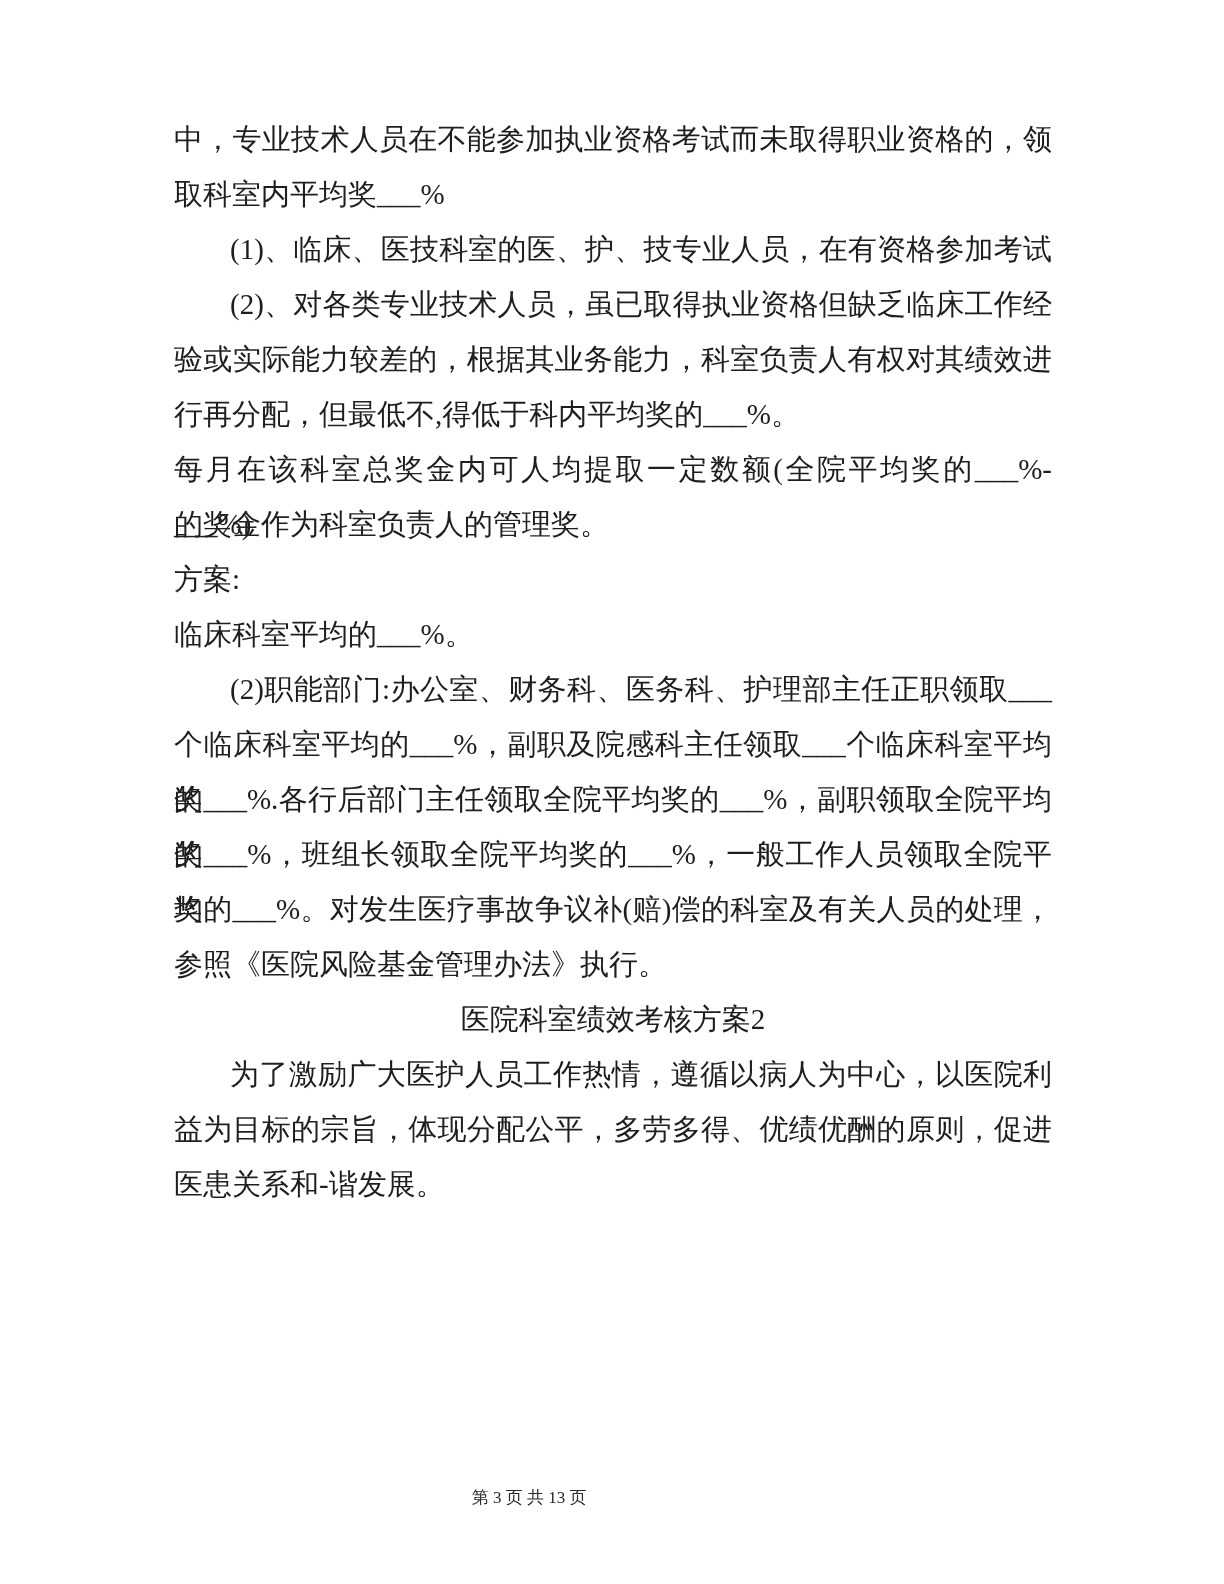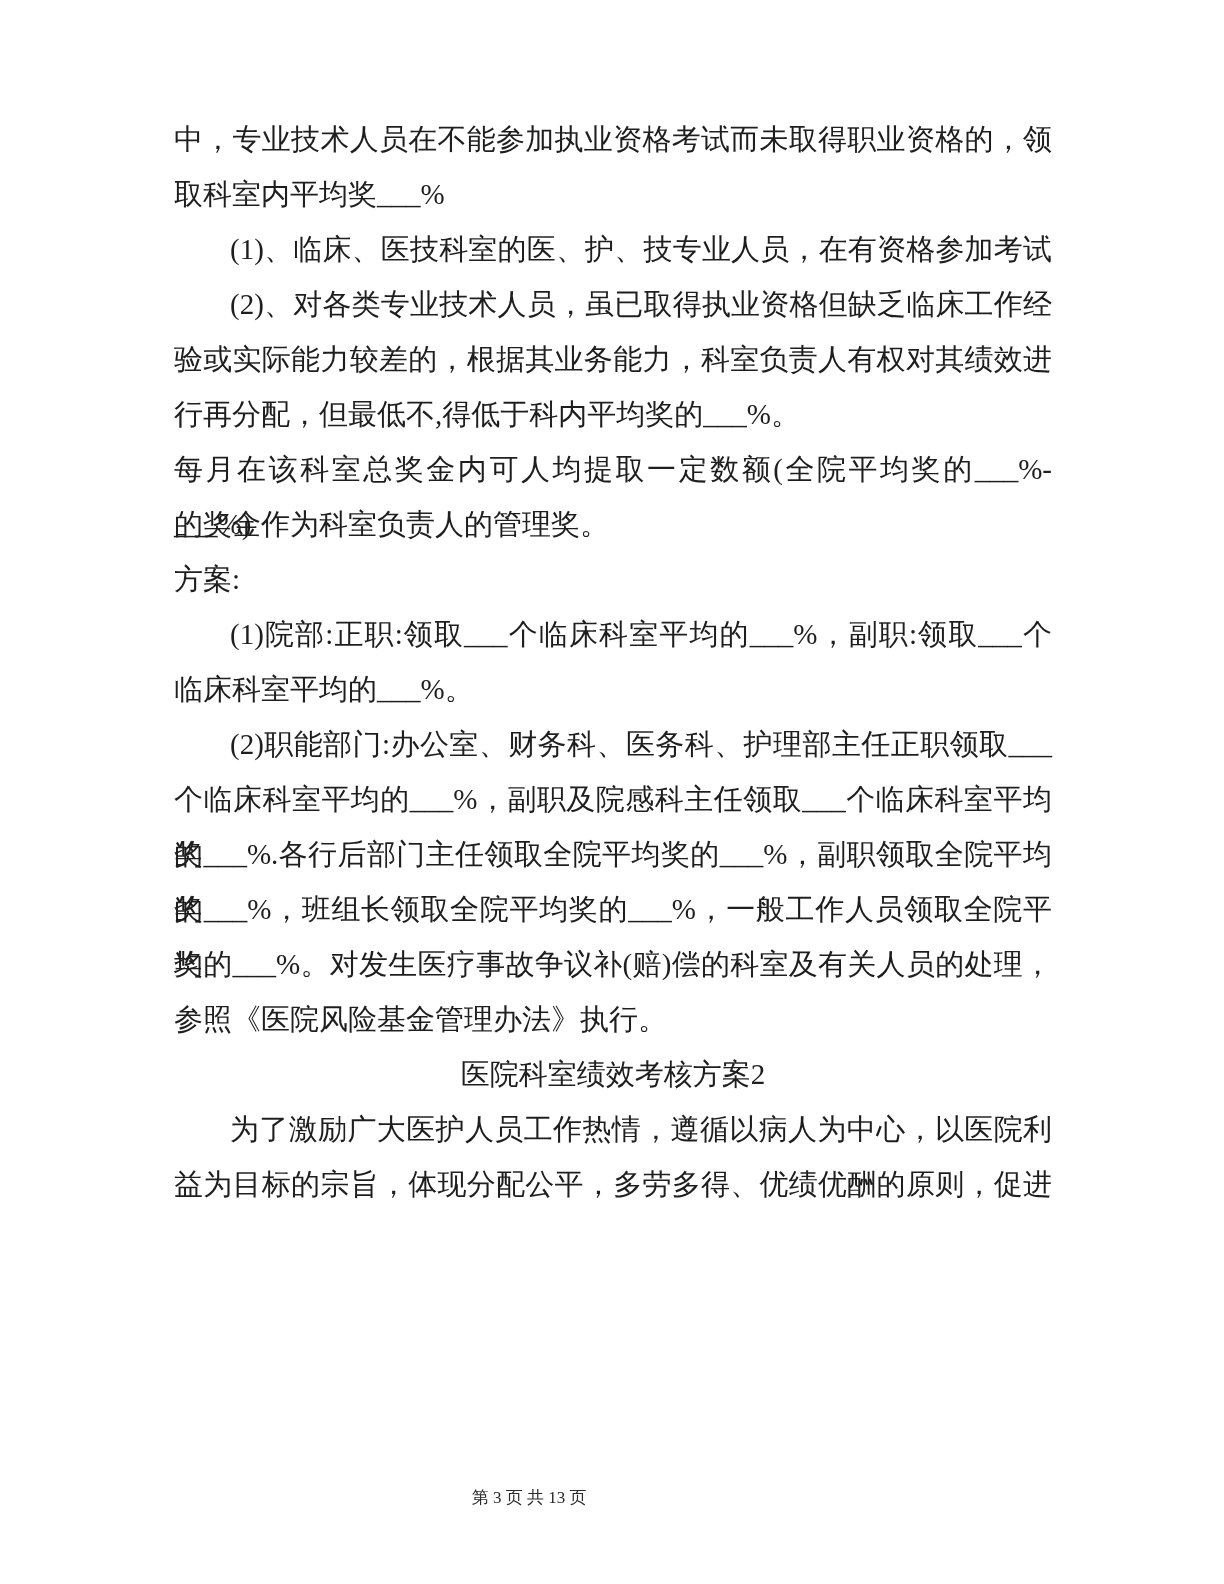--- a/index.html
+++ b/index.html
@@ -60,29 +60,29 @@
   <div class="content">
     <div class="line fill">中，专业技术人员在不能参加执业资格考试而未取得职业资格的，领</div>
     <div class="line">取科室内平均奖___%</div>
     <div class="line fill indent">(1)、临床、医技科室的医、护、技专业人员，在有资格参加考试</div>
     <div class="line fill indent">(2)、对各类专业技术人员，虽已取得执业资格但缺乏临床工作经</div>
     <div class="line fill">验或实际能力较差的，根据其业务能力，科室负责人有权对其绩效进</div>
     <div class="line">行再分配，但最低不,得低于科内平均奖的___%。</div>
     <div class="line fill">每月在该科室总奖金内可人均提取一定数额(全院平均奖的___%-___%)</div>
     <div class="line">的奖金作为科室负责人的管理奖。</div>
     <div class="line">方案:</div>
-    <div class="line fill indent">(1)院部:正职:领取___个临床科室平均的___%，副职:领取___个</div>
     <div class="line">临床科室平均的___%。</div>
     <div class="line fill indent">(2)职能部门:办公室、财务科、医务科、护理部主任正职领取___</div>
     <div class="line fill">个临床科室平均的___%，副职及院感科主任领取___个临床科室平均奖</div>
     <div class="line fill">的___%.各行后部门主任领取全院平均奖的___%，副职领取全院平均奖</div>
     <div class="line fill">的___%，班组长领取全院平均奖的___%，一般工作人员领取全院平均</div>
     <div class="line fill">奖的___%。对发生医疗事故争议补(赔)偿的科室及有关人员的处理，</div>
     <div class="line">参照《医院风险基金管理办法》执行。</div>
     <div class="line center">医院科室绩效考核方案2</div>
     <div class="line fill indent">为了激励广大医护人员工作热情，遵循以病人为中心，以医院利</div>
     <div class="line fill">益为目标的宗旨，体现分配公平，多劳多得、优绩优酬的原则，促进</div>
+    <div class="line">医患关系和-谐发展。</div>
   </div>
 
   <div class="footer">
     <span>第 3 页 共 13 页</span>
   </div>
 </div>
 
 </body></html>

